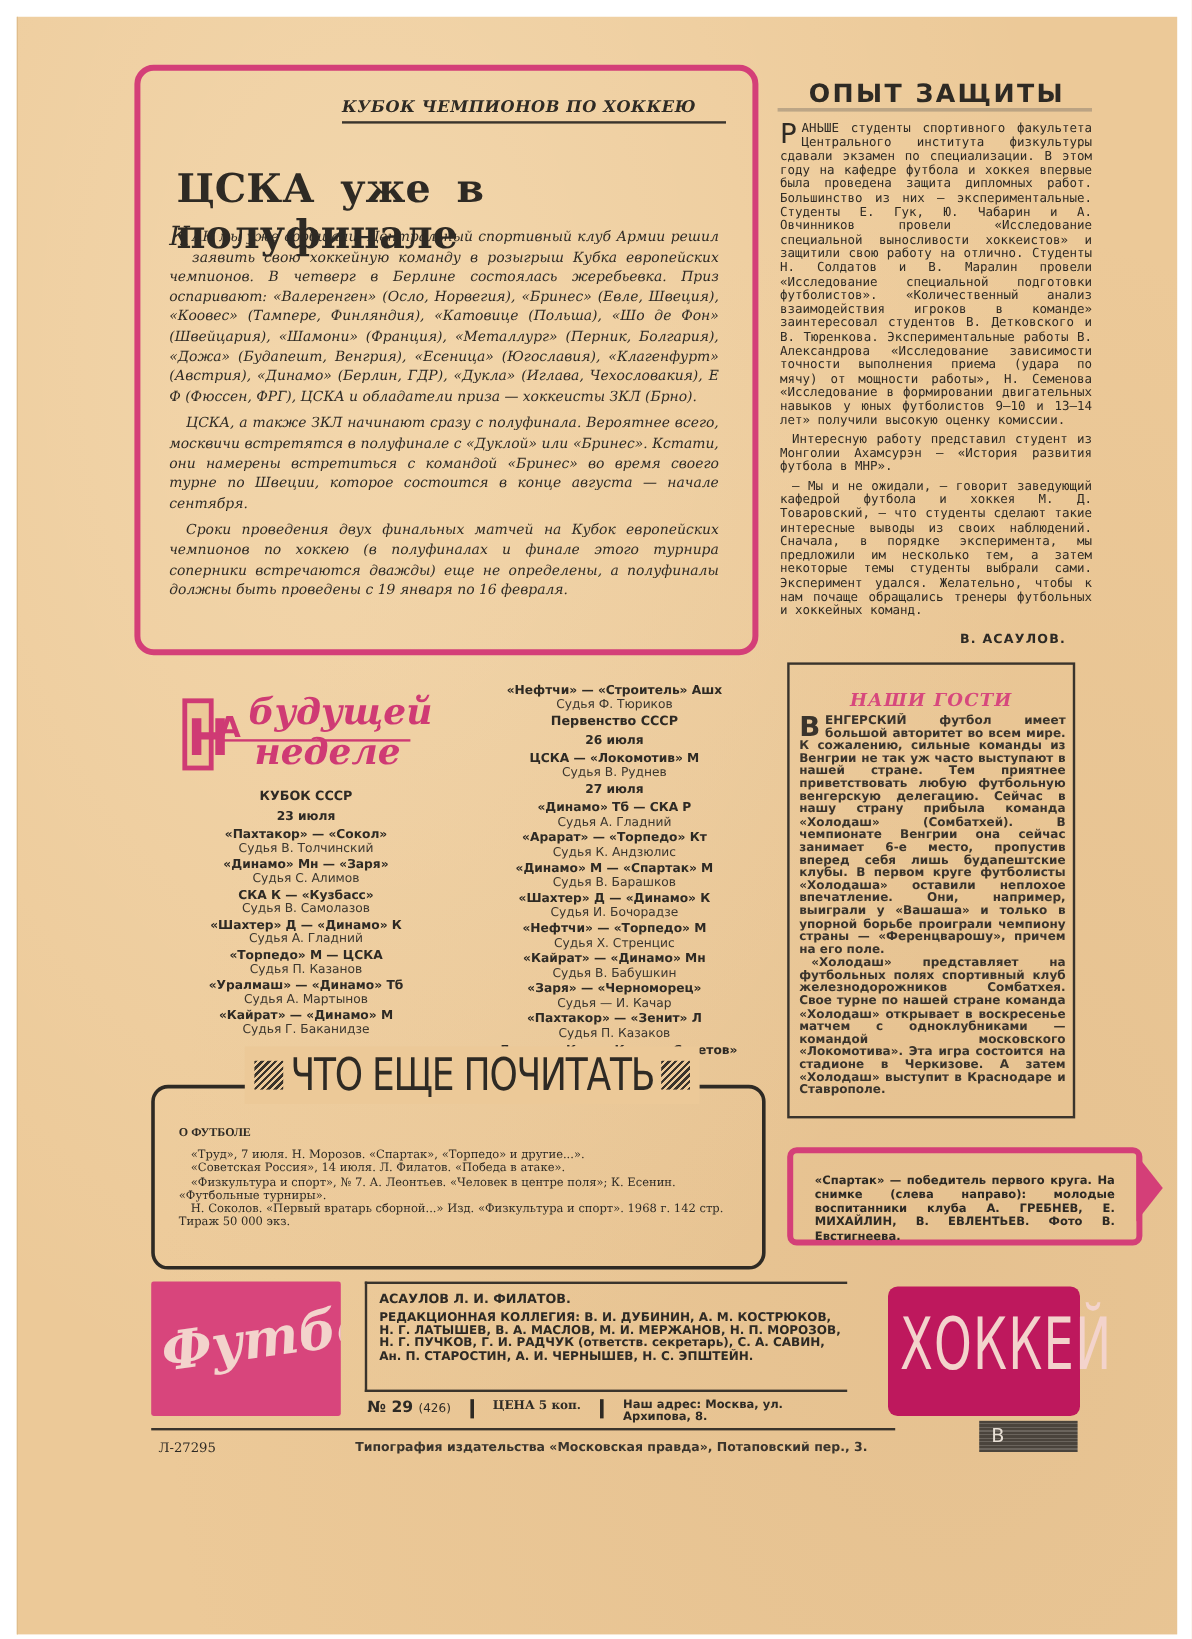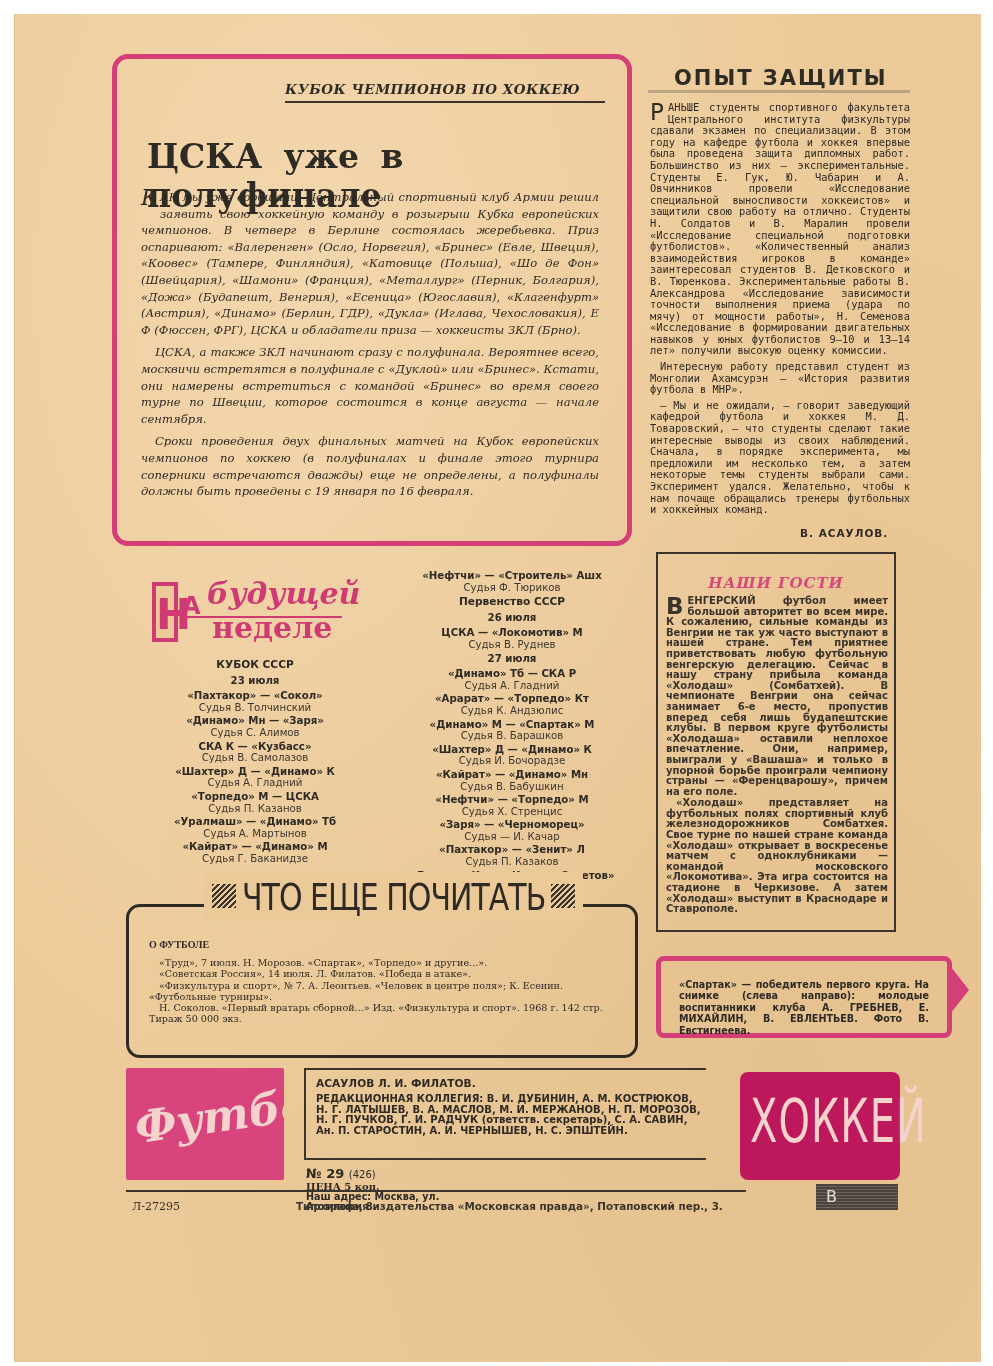--- a/index.html
+++ b/index.html
@@ -31,21 +31,21 @@
   .opyt-body p.first { text-indent:0; }
   .dropcap-sans { font-family:"DejaVu Sans", sans-serif; font-size:23px; float:left; line-height:20px; margin-right:4px; }
   .opyt-sign { left:800px; top:527px; font-family:"DejaVu Sans", sans-serif; font-weight:bold; font-size:10.5px; letter-spacing:1px; }
 
   
   .nb-logo { left:152px; top:578px; width:200px; height:66px; }
   .nb-letter { position:absolute; left:0; top:4px; width:26px; height:60px; border:4px solid #cf3a74; background:#ecc998; color:#cf3a74;
                font-family:"DejaVu Sans", sans-serif; font-weight:bold; font-size:42px; line-height:58px; text-align:center; box-sizing:border-box; }
   .nb-a { position:absolute; left:30px; top:14px; font-family:"DejaVu Sans", sans-serif; font-weight:bold; color:#cf3a74; font-size:24px; }
   .nb-w1 { position:absolute; left:55px; top:-2px; font-family:"DejaVu Serif", serif; font-style:italic; font-weight:bold; color:#cf3a74; font-size:30px; }
-  .nb-w2 { position:absolute; left:60px; top:32px; font-family:"DejaVu Serif", serif; font-weight:bold; color:#cf3a74; font-size:30px; }
+  .nb-w2 { position:absolute; left:60px; top:32px; font-family:"DejaVu Serif", serif; font-style:italic; font-weight:bold; color:#cf3a74; font-size:30px; }
   .nb-line { position:absolute; left:30px; top:38px; width:160px; height:2px; background:#cf3a74; }
 
   .schedule { font-family:"DejaVu Sans", sans-serif; font-size:10.2px; line-height:11.6px; text-align:center; }
   .schedule .head { font-weight:bold; font-size:10.6px; margin:3px 0 4px 0; }
   .schedule .date { font-weight:bold; margin:0 0 4px 0; }
   .schedule .match { font-weight:bold; }
   .schedule .ref { margin-bottom:2px; color:#3b362e; }
   .sched-left { left:140px; top:656px; width:230px; }
   .sched-right { left:392px; top:570px; width:240px; }
 
@@ -69,21 +69,21 @@
   .spartak-box { left:656px; top:956px; width:286px; height:72px; border:5px solid #d43f78; border-radius:8px; }
   .spartak-arrow { left:947px; top:962px; width:0; height:0; border-top:28px solid transparent; border-bottom:28px solid transparent; border-left:22px solid #d43f78; }
   .spartak-text { left:18px; top:18px; width:250px; font-family:"DejaVu Sans", sans-serif; font-weight:bold; font-size:9.6px; line-height:11.4px; text-align:justify; }
 
   
   .logo-futbol { left:126px; top:1068px; width:158px; height:112px; background:#d8457c; border-radius:2px; overflow:hidden; }
   .logo-futbol span { position:absolute; left:8px; top:20px; font-family:"DejaVu Serif", serif; font-style:italic; font-weight:bold; color:#f3d3cc; font-size:44px; transform:rotate(-8deg); }
   .editor-box { left:304px; top:1068px; width:400px; height:88px; border:2px solid #3a342c; border-right:none; }
   .editor-text { left:10px; top:8px; width:390px; font-family:"DejaVu Sans", sans-serif; font-weight:bold; font-size:10px; line-height:10.8px; }
   .editor-text .ed { font-size:10.6px; margin-bottom:5px; }
-  .issue-row { left:306px; top:1166px; width:420px; height:26px; font-family:"DejaVu Sans", sans-serif; font-weight:bold; font-size:11px; display:flex; align-items:flex-start;flex-direction:column; }
+  .issue-row { left:306px; top:1166px; width:420px; height:26px; font-family:"DejaVu Sans", sans-serif; font-weight:bold; font-size:11px; display:flex; align-items:flex-start; }
   .issue-no { font-size:13px; }
   .issue-no small { font-size:10px; font-weight:normal; }
   .sep { width:3px; height:16px; background:#2e2a24; margin:0 16px; }
   .address { font-size:9.6px; line-height:10px; }
   .footer-rule { left:126px; top:1190px; width:620px; height:2px; background:#3a342c; }
   .logo-hockey { left:740px; top:1072px; width:160px; height:108px; background:#be185d; border-radius:8px; }
   .logo-hockey span { position:absolute; left:10px; top:26px; font-family:"DejaVu Sans", sans-serif; color:#f3d3cc; font-size:40px; transform:scaleY(1.5); letter-spacing:1px; }
   .logo-b { left:816px; top:1184px; width:82px; height:26px; background:repeating-linear-gradient(0deg, #4a443c 0 2px, #6a645c 2px 3px); color:#e9e1d6; font-family:"DejaVu Sans", sans-serif; font-size:16px; line-height:26px; padding-left:10px; box-sizing:border-box; }
   .index-code { left:132px; top:1200px; font-family:"DejaVu Serif", serif; font-size:11px; }
   .printer { left:296px; top:1200px; font-family:"DejaVu Sans", sans-serif; font-weight:bold; font-size:10.4px; color:#3a342c; }
@@ -175,26 +175,26 @@
     </div>
   <div>
       <div class="match">«Динамо» М — «Спартак» М</div>
       <div class="ref">Судья В. Барашков</div>
     </div>
   <div>
       <div class="match">«Шахтер» Д — «Динамо» К</div>
       <div class="ref">Судья И. Бочорадзе</div>
     </div>
   <div>
+      <div class="match">«Нефтчи» — «Торпедо» М</div>
+      <div class="ref">Судья Х. Стренцис</div>
+    </div>
+  <div>
       <div class="match">«Кайрат» — «Динамо» Мн</div>
       <div class="ref">Судья В. Бабушкин</div>
-    </div>
-  <div>
-      <div class="match">«Нефтчи» — «Торпедо» М</div>
-      <div class="ref">Судья Х. Стренцис</div>
     </div>
   <div>
       <div class="match">«Заря» — «Черноморец»</div>
       <div class="ref">Судья — И. Качар</div>
     </div>
   <div>
       <div class="match">«Пахтакор» — «Зенит» Л</div>
       <div class="ref">Судья П. Казаков</div>
     </div>
   <div>

